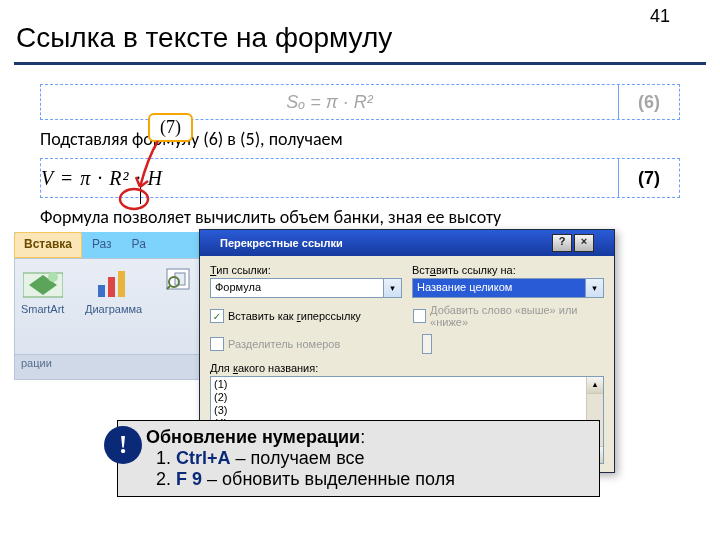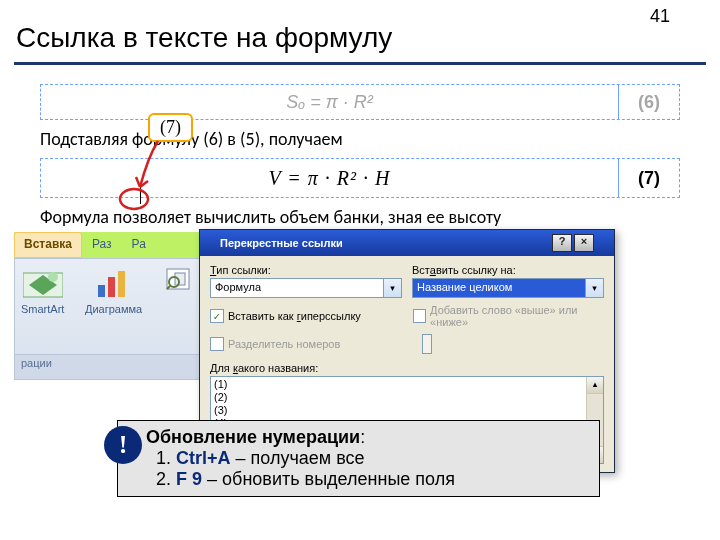--- a/index.html
+++ b/index.html
@@ -6,31 +6,31 @@
 .slide{position:relative;width:684px;height:540px}
 .pagenum{position:absolute;top:6px;right:14px;font-size:18px}
 .title{position:absolute;top:22px;left:16px;font-size:28px;font-weight:normal}
 .hr{position:absolute;top:62px;left:14px;width:692px;height:3px;background:#1b3a6b}
 .doc{position:absolute;top:76px;left:40px;width:640px;font-size:18px}
 .formula-row{display:flex;align-items:center;border:1px dashed #6ea0ff;margin:8px 0;position:relative}
 .fr6{height:34px}
 .fr6 .eq{flex:1;text-align:center;color:#a6a6a6;font-style:italic;font-size:18px}
 .fr6 .num{width:60px;text-align:center;color:#a6a6a6;font-weight:bold}
 .fr7{height:38px}
-.fr7 .eq{flex:1;text-align:center;letter-spacing:1px;font-family:'Times New Roman',serif;font-style:italic;font-size:20px}
+.fr7 .eq{flex:1;text-align:left;letter-spacing:1px;font-family:'Times New Roman',serif;font-style:italic;font-size:20px}
 .fr7 .num{width:60px;text-align:center;font-weight:bold}
 .vsep{width:1px;height:100%;background:#6ea0ff}
 .doctext{margin:6px 0 4px 0;font-family:Calibri,Arial,sans-serif;font-size:18px}
 .ital{font-style:italic;font-family:'Times New Roman',serif}
 .callout{position:absolute;top:113px;left:148px;z-index:3}
 .callout .box{border:2px solid #f7a600;background:#fff;border-radius:6px;padding:2px 10px;font-family:'Times New Roman',serif;font-size:18px}
 .callout svg{position:absolute;top:24px;left:-30px}
 .cursor{position:absolute;top:184px;left:140px;font-size:18px;font-family:serif;border-left:1px solid #000;height:20px}
 .ribbon{position:absolute;top:232px;left:14px;width:205px;height:154px}
-.ribbon .tabs{display:flex;height:26px;font-size:12px;background:#bef264}
+.ribbon .tabs{display:flex;height:26px;font-size:12px;background:#7dd3fc}
 .ribbon .tab{padding:5px 10px;color:#3a5a8a}
 .ribbon .tab.active{background:#fbe6b8;border-top-left-radius:3px;border-top-right-radius:3px;color:#6b4a00;font-weight:bold;box-shadow:0 0 0 1px #f7c75e inset}
 .ribbon .body{background:linear-gradient(#e8edf5,#dce4ef);height:95px;border:1px solid #b9c6d9;position:relative}
 .ribbon .item{position:absolute;text-align:center;font-size:11px;color:#3a5a8a}
 .ribbon .item svg{display:block;margin:0 auto 2px}
 .ribbon .groupbar{background:#cfd9e8;border:1px solid #b9c6d9;border-top:none;height:20px;font-size:11px;color:#5a6f8f;padding:2px 6px}
 .dialog{position:absolute;top:229px;left:199px;width:414px;border:1px solid #1f2a44;background:#ece9d8;box-shadow:3px 3px 8px rgba(0,0,0,.3);font-family:Tahoma,Arial,sans-serif;font-size:11px;z-index:2}
 .dialog .titlebar{background:linear-gradient(#2a5bd7,#163a9e);color:#fff;padding:4px 20px;display:flex;align-items:center}
 .dialog .titlebar .t{flex:1;font-weight:bold}
 .dialog .titlebar .btn{width:18px;height:16px;background:linear-gradient(#f5f5f5,#b8b8b8);border:1px solid #2a2a2a;margin-left:2px;text-align:center;line-height:13px;font-size:11px;font-family:Arial;color:#222;font-weight:bold}

